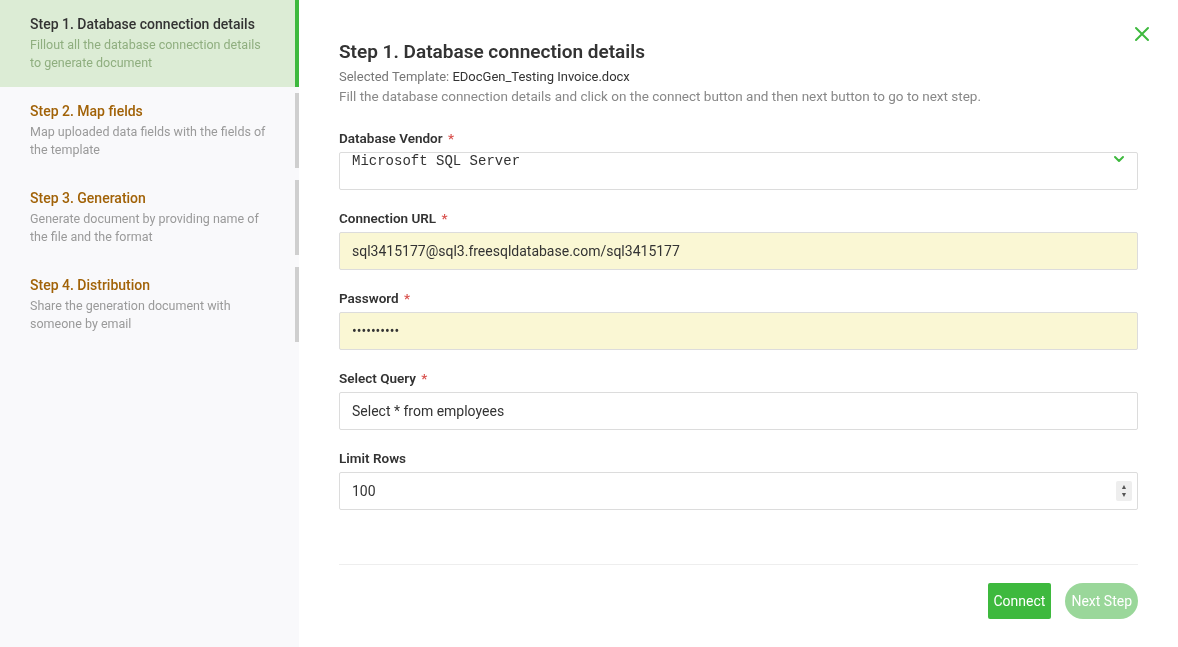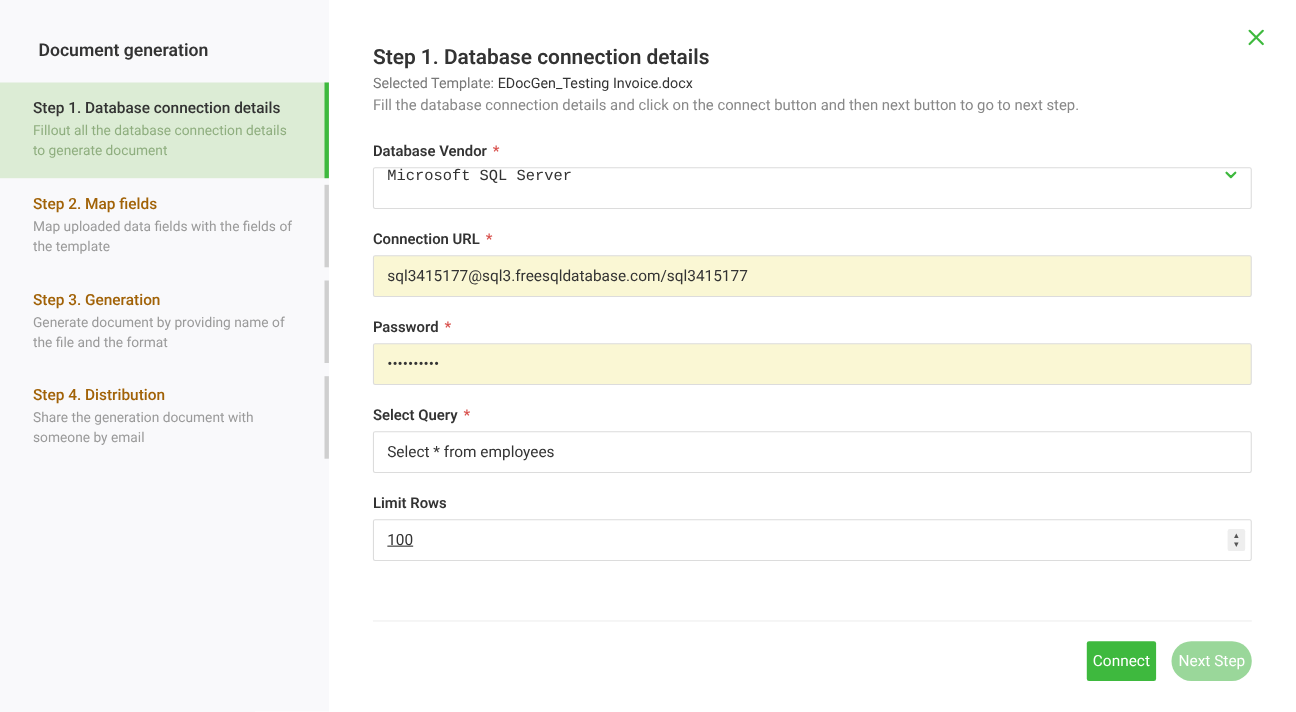--- a/index.html
+++ b/index.html
@@ -112,21 +112,21 @@
       display: flex;
       align-items: flex-start;
       justify-content: space-between;
       cursor: pointer;
       font-family: Liberation Mono, monospace;
     }
     .number-wrap {
       position: relative;
       width: 100%;
     }
-    .number-wrap .input { padding-right: 46px; text-decoration: underline; }
+    .number-wrap .input { padding-right: 46px; }
     .spinner {
       position: absolute;
       right: 6px;
       top: 50%;
       transform: translateY(-50%);
       width: 16px;
       height: 20px;
       background: #eee;
       border-radius: 2px;
       display: flex;
@@ -156,21 +156,20 @@
       color: #fff;
       font-family: inherit;
     }
     .btn-primary { background: #3eb93e; }
     .btn-next { background: #9ad79a; border-radius: 18px; }
   </style>
 </head>
 <body>
 
 <div class="sidebar">
-  <div class="sidebar-title">Document generation</div>
 
   <div class="step-item active">
     <div class="step-title">Step 1. Database connection details</div>
     <div class="step-desc">Fillout all the database connection details to generate document</div>
     <div class="marker"></div>
   </div>
   <div class="step-item">
     <div class="step-title">Step 2. Map fields</div>
     <div class="step-desc">Map uploaded data fields with the fields of the template</div>
     <div class="marker"></div>

